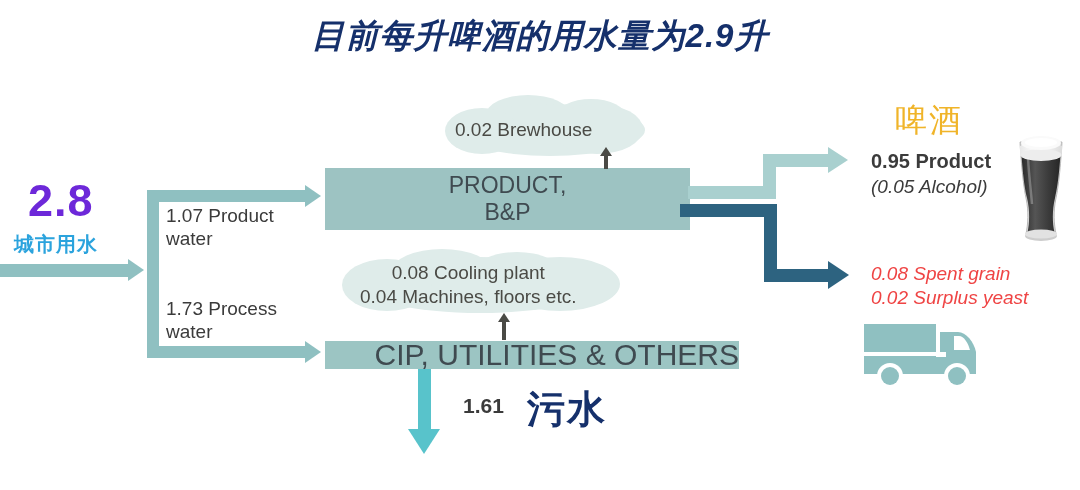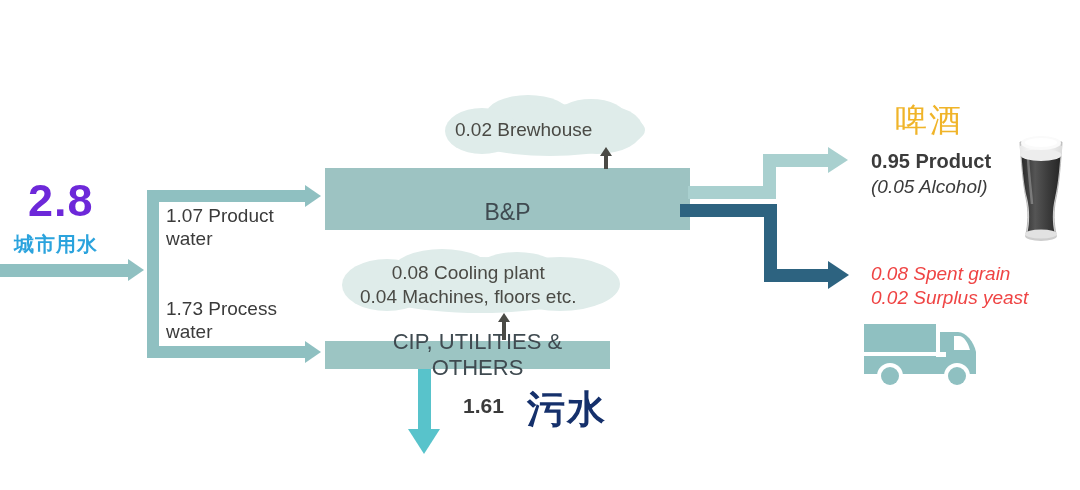--- a/index.html
+++ b/index.html
@@ -126,24 +126,24 @@
     align-items: center;
     justify-content: center;
     text-align: center;
   }
   #product-box {
     left: 325px; top: 168px; width: 365px; height: 62px;
     font-size: 23px;
     line-height: 1.18;
   }
   #cip-box {
-    left: 325px; top: 341px; width: 285px; height: 28px;
-    font-size: 22px;
+    left: 325px; top: 341px; width: 414px; height: 28px;
+    font-size: 30px;
     background: #9cc5c3;
-    justify-content: center;
+    justify-content: flex-end;
     padding-left: 20px;
     box-sizing: border-box;
   }
 
   
   .cloud {
     position: absolute;
     background: #dfecea;
     border-radius: 50%;
     display: flex;
@@ -242,20 +242,21 @@
   #beer-glass { position: absolute; left: 1012px; top: 128px; }
 
   
   #truck-icon { position: absolute; left: 862px; top: 318px; }
 </style>
 </head>
 <body>
 
 <div id="stage">
 
+  <div class="title">目前每升啤酒的用水量为2.9升</div>
 
   <div class="src-value">2.8</div>
   <div class="src-label">城市用水</div>
 
   <div class="hbar" style="left:0px; top:264px; width:128px; height:13px;"></div>
   <div class="arrow-r" style="left:128px; top:259px;"></div>
 
   <div class="vbar" style="left:147px; top:190px; width:12px; height:168px;"></div>
 
   <div class="hbar" style="left:147px; top:190px; width:160px; height:12px;"></div>
@@ -268,21 +269,21 @@
     <span>1.07 Product</span><br>
     <span>water</span>
   </div>
   <div class="flow-note" style="left:166px; top:297px;">
     <span>1.73 Process</span><br>
     <span>water</span>
   </div>
 
   <div class="pbox" id="product-box">
     <div>
-      <br>
+      <span>PRODUCT,</span><br>
       <span>B&amp;P</span>
     </div>
   </div>
 
   <div id="cloud-brew-b1"></div>
   <div id="cloud-brew-b2"></div>
   <div class="cloud" id="cloud-brew">
     <span class="cloud-text">0.02 Brewhouse</span>
   </div>
   <div class="uparrow-dark-stem" style="left:604px; top:155px; height:14px;"></div>

